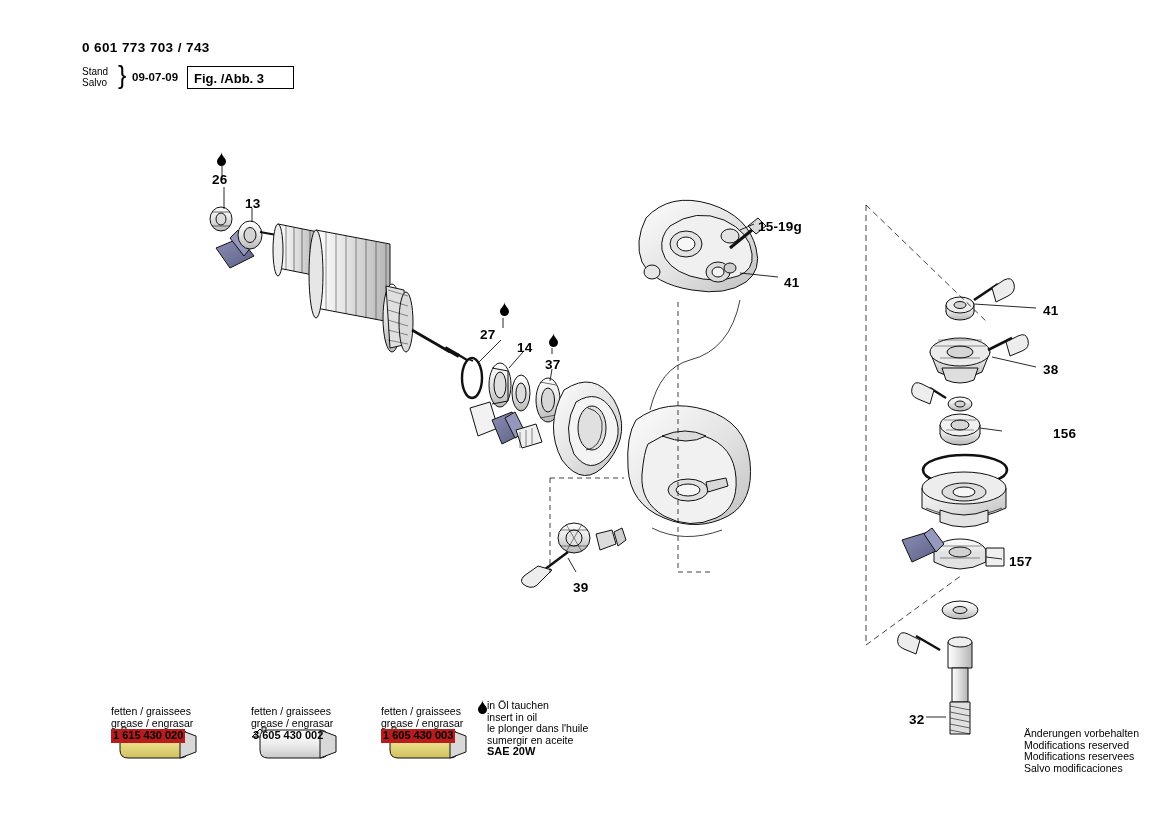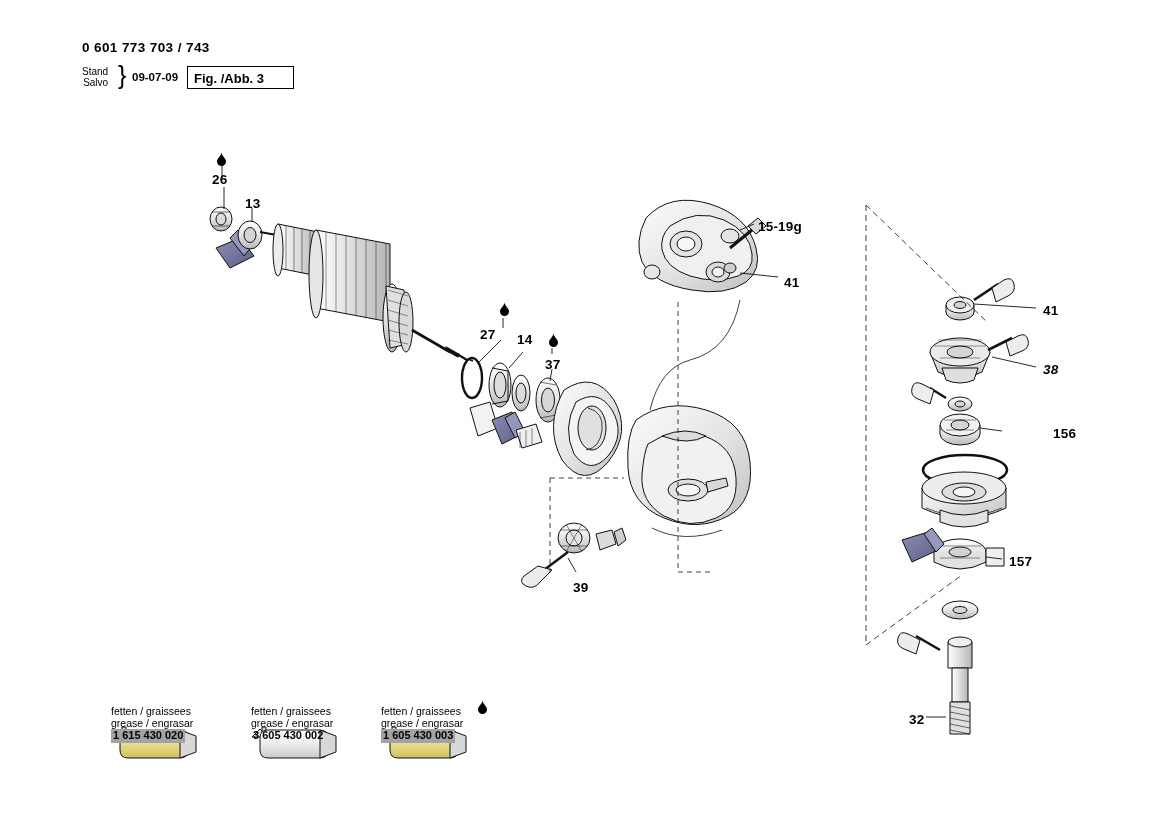--- a/index.html
+++ b/index.html
@@ -31,21 +31,20 @@
     font-weight: bold;
     letter-spacing: 0.4px;
     white-space: nowrap;
   }
   .hdr-stand {
     position: absolute;
     left: 42px; top: 66px;
     font-size: 10px;
     line-height: 11px;
     white-space: nowrap;
-    text-align: right;
   }
   .hdr-brace {
     position: absolute;
     left: 78px; top: 63px;
     font-size: 25px;
     line-height: 25px;
     font-weight: normal;
   }
   .hdr-date {
     position: absolute;
@@ -94,21 +93,21 @@
     white-space: nowrap;
   }
   .legend-item .ln { display: block; }
   .legend-code {
     display: inline-block;
     font-weight: bold;
     font-size: 11px;
     padding: 1px 2px 1px 2px;
   }
   .code-hl {
-    background: #a3a3a3;
+    background: #b91c1c;
   }
   .oil-note {
     position: absolute;
     left: 447px; top: 700px;
     font-size: 10.5px;
     line-height: 11.6px;
     white-space: nowrap;
   }
   .oil-note b { font-size: 11px; }
 
@@ -442,27 +441,27 @@
   <svg class="drop" style="left:508px; top:333px;" viewBox="0 0 11 15">
     <path d="M5.5 0 C5.5 4 1 6 1 9.5 A4.5 4.5 0 0 0 10 9.5 C10 6 5.5 4 5.5 0 Z" fill="#000"></path>
   </svg>
   <svg class="drop" style="left:437px; top:700px;" viewBox="0 0 11 15">
     <path d="M5.5 0 C5.5 4 1 6 1 9.5 A4.5 4.5 0 0 0 10 9.5 C10 6 5.5 4 5.5 0 Z" fill="#000"></path>
   </svg>
 
   <div class="lbl" style="left:172px; top:172px;">26</div>
   <div class="lbl" style="left:205px; top:196px;">13</div>
   <div class="lbl" style="left:440px; top:327px;">27</div>
-  <div class="lbl" style="left:477px; top:332px;">14</div>
+  <div class="lbl" style="left:477px; top:340px;">14</div>
   <div class="lbl" style="left:505px; top:357px;">37</div>
   <div class="lbl" style="left:718px; top:219px;">15-19g</div>
   <div class="lbl" style="left:744px; top:275px;">41</div>
   <div class="lbl" style="left:533px; top:580px;">39</div>
   <div class="lbl" style="left:1003px; top:303px;">41</div>
-  <div class="lbl" style="left:1003px; top:362px;font-style:italic;">38</div>
+  <div class="lbl" style="left:1003px; top:362px;">38</div>
   <div class="lbl" style="left:1013px; top:426px;text-align:center;">156</div>
   <div class="lbl" style="left:969px; top:554px;">157</div>
   <div class="lbl" style="left:869px; top:712px;">32</div>
 
   <div class="legend-item" style="left:71px; top:706px;">
     <span class="ln">fetten / graissees</span>
     <span class="ln">grease / engrasar</span>
     <span class="legend-code code-hl">1 615 430 020</span>
   </div>
 
@@ -471,15 +470,28 @@
     <span class="ln">grease / engrasar</span>
     <span class="legend-code">3 605 430 002</span>
   </div>
 
   <div class="legend-item" style="left:341px; top:706px;">
     <span class="ln">fetten / graissees</span>
     <span class="ln">grease / engrasar</span>
     <span class="legend-code code-hl">1 605 430 003</span>
   </div>
 
-
+  <div class="oil-note">
+    <div>in Öl tauchen</div>
+    <div>insert in oil</div>
+    <div>le plonger dans l'huile</div>
+    <div>sumergir en aceite</div>
+    <div><b>SAE 20W</b></div>
+  </div>
+
+  <div class="notice">
+    <div>Änderungen vorbehalten</div>
+    <div>Modifications reserved</div>
+    <div>Modifications reservees</div>
+    <div>Salvo modificaciones</div>
+  </div>
 
 </div>
 
 </body></html>

